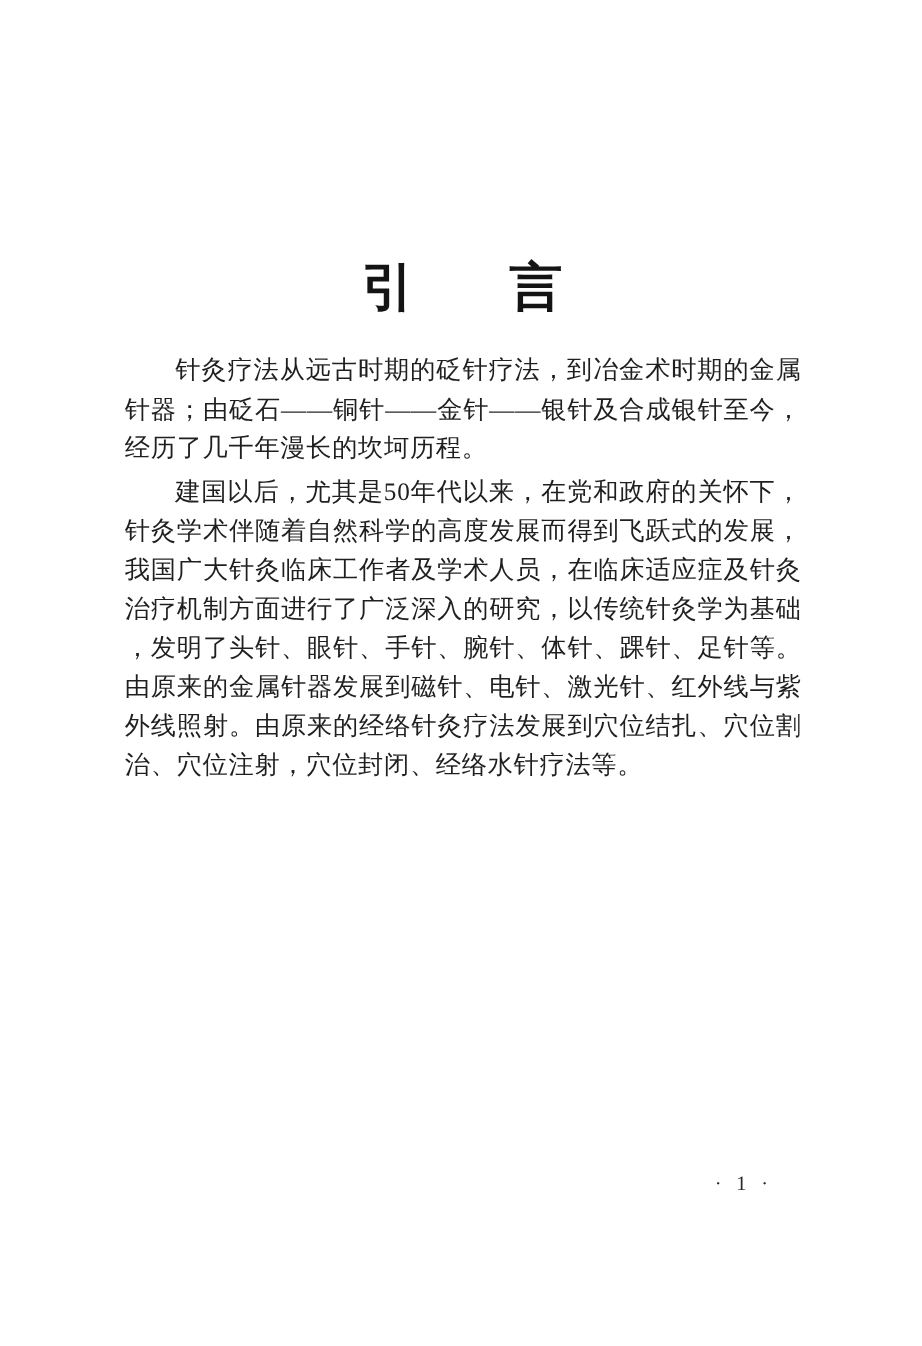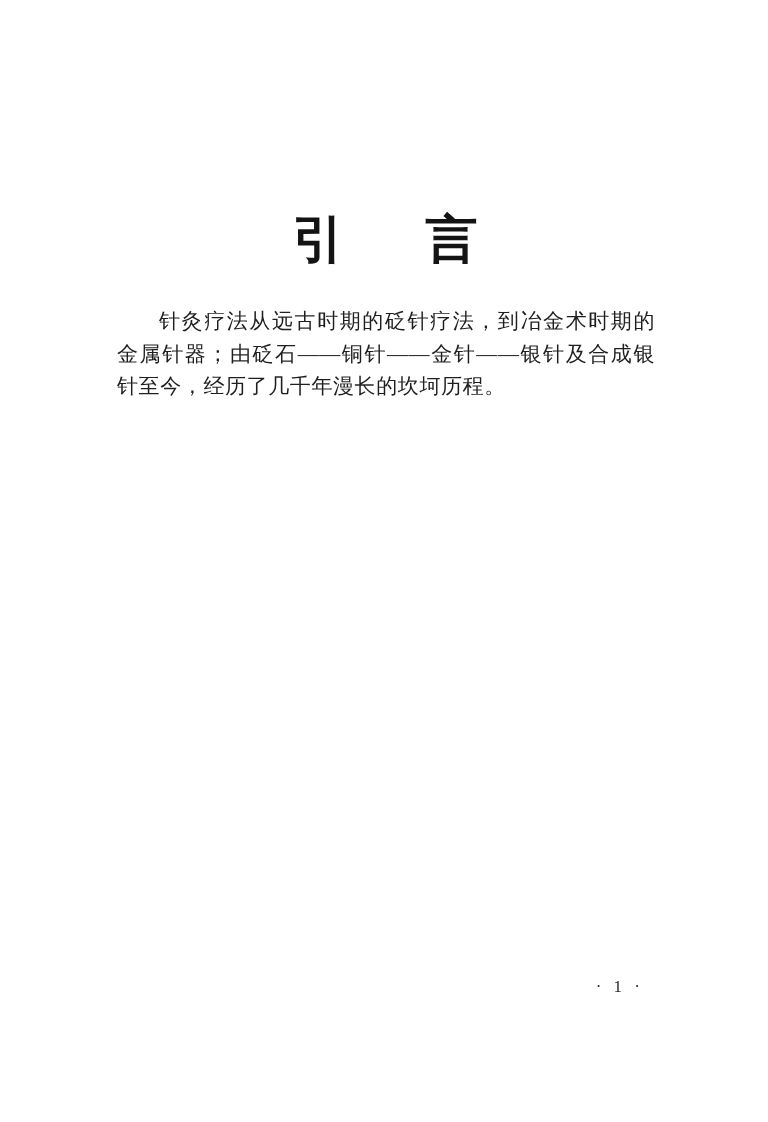--- a/index.html
+++ b/index.html
@@ -16,42 +16,42 @@
     font-family: "Liberation Serif", "DejaVu Serif", serif;
     color: #1b1b1b;
   }
   .page-title {
     position: absolute;
     top: 214px;
     left: 100px;
     width: 570px;
     margin: 0;
     text-align: center;
-    font-size: 52px;
+    font-size: 44px;
     line-height: 52px;
     font-weight: bold;
     color: #141414;
     letter-spacing: 0;
   }
   .page-title .title-char + .title-char {
     margin-left: 68px;
   }
   .body-text {
     position: absolute;
     top: 288px;
     left: 100px;
     width: 572px;
     font-size: 21px;
     line-height: 32.5px;
     text-align: justify;
     letter-spacing: 0.6px;
     color: #1f1f1f;
   }
   .body-text p.para {
-    margin: 17px;
+    margin: 4px;
     padding: 0;
     text-indent: 2em;
     overflow-wrap: anywhere;
     line-break: anywhere;
   }
   .page-number {
     position: absolute;
     top: 977px;
     right: 124px;
     font-size: 17px;
@@ -64,17 +64,18 @@
 
 <div class="book-page">
 
   <h1 class="page-title">
     <span class="title-char">引</span>
     <span class="title-char">言</span>
   </h1>
 
   <div class="body-text">
     <p class="para">针灸疗法从远古时期的砭针疗法，到冶金术时期的金属针器；由砭石——铜针——金针——银针及合成银针至今，经历了几千年漫长的坎坷历程。</p>
+    <p class="para">建国以后，尤其是50年代以来，在党和政府的关怀下，针灸学术伴随着自然科学的高度发展而得到飞跃式的发展，我国广大针灸临床工作者及学术人员，在临床适应症及针灸治疗机制方面进行了广泛深入的研究，以传统针灸学为基础，发明了头针、眼针、手针、腕针、体针、踝针、足针等。由原来的金属针器发展到磁针、电针、激光针、红外线与紫外线照射。由原来的经络针灸疗法发展到穴位结扎、穴位割治、穴位注射，穴位封闭、经络水针疗法等。</p>
   </div>
 
   <div class="page-number">· 1 ·</div>
 
 </div>
 
 </body></html>

